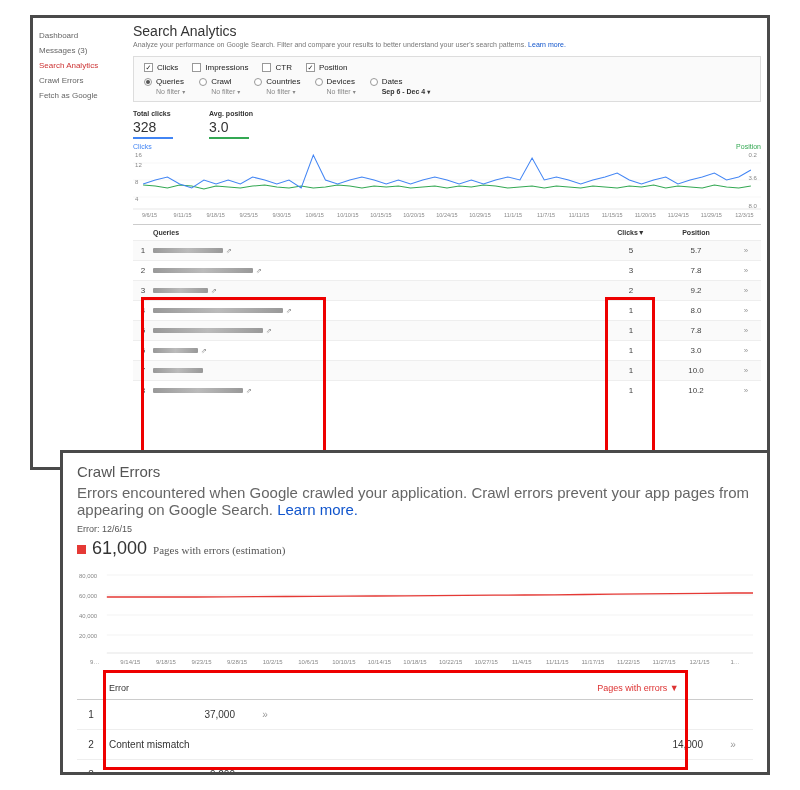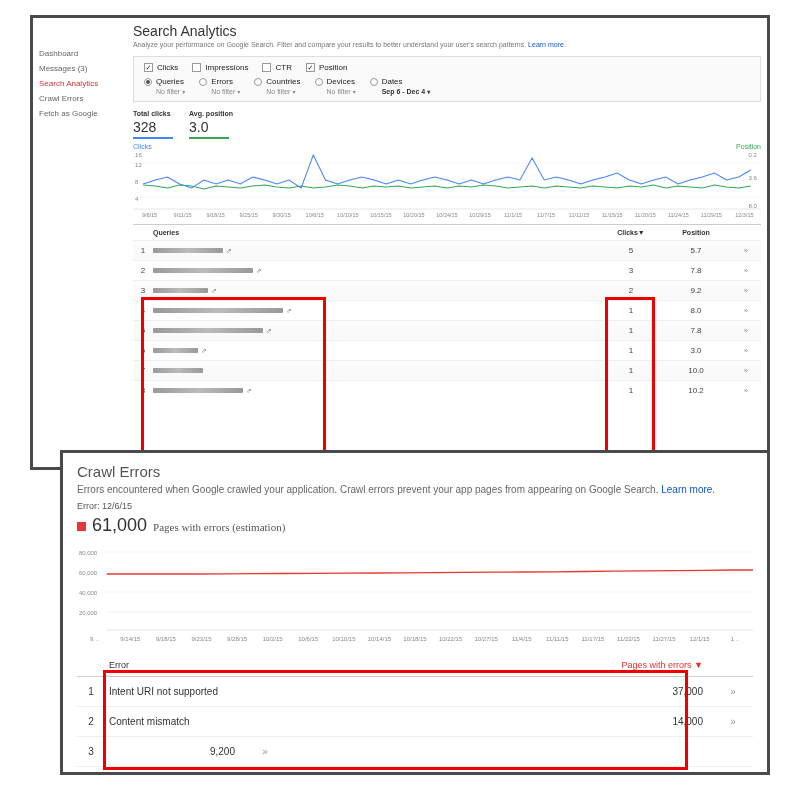--- a/index.html
+++ b/index.html
@@ -2,41 +2,41 @@
 <html><head>
 <meta charset="utf-8">
 <style>
   * { box-sizing: border-box; margin: 0; padding: 0; }
   body { font-family: Arial, Helvetica, sans-serif; background: #fff; width: 800px; height: 790px; position: relative; color: #222; }
   
   .panel1 { position: absolute; left: 30px; top: 15px; width: 740px; height: 455px; border: 3px solid #4a4a4a; background: #fff; overflow: hidden; }
   .panel2 { position: absolute; left: 60px; top: 450px; width: 710px; height: 325px; border: 3px solid #4a4a4a; background: #fff; overflow: hidden; }
 
   
-  .sidebar { position: absolute; left: 0; top: 18px; width: 95px; padding: 10px 0 0 6px; font-size: 8px; }
+  .sidebar { position: absolute; left: 0; top: 0; width: 95px; padding: 10px 0 0 6px; font-size: 8px; }
   .sidebar-item { color: #666; padding: 3px 0; cursor: pointer; }
   .sidebar-item.active { color: #c33; }
   
   .main-area { position: absolute; left: 100px; top: 5px; right: 6px; }
   .page-title { font-size: 14px; color: #333; font-weight: normal; margin-bottom: 2px; }
   .page-subtitle { font-size: 7px; color: #777; margin-bottom: 8px; }
   .page-subtitle a { color: #15c; text-decoration: none; }
   
   .filter-box { border: 1px solid #ddd; padding: 6px 10px; background: #fafafa; margin-bottom: 8px; font-size: 8px; }
   .filter-row { display: flex; gap: 14px; align-items: center; margin-bottom: 5px; }
   .filter-row:last-child { margin-bottom: 0; }
   .chk { display: inline-flex; align-items: center; gap: 4px; }
   .chk-box { width: 9px; height: 9px; border: 1px solid #999; display: inline-flex; align-items: center; justify-content: center; font-size: 7px; line-height: 1; background: #fff; }
   .radio-circ { width: 8px; height: 8px; border-radius: 50%; border: 1px solid #999; display: inline-flex; align-items: center; justify-content: center; background: #fff; }
   .radio-circ.sel::after { content: ''; width: 4px; height: 4px; border-radius: 50%; background: #555; }
   .dim-col { display: flex; flex-direction: column; align-items: flex-start; gap: 2px; }
   .dim-sub { font-size: 7px; color: #888; padding-left: 12px; display: flex; align-items: center; gap: 2px; }
   .caret { font-size: 6px; }
 
-  .metrics { display: flex; gap: 16px; margin-bottom: 4px; }
+  .metrics { display: flex; gap: 36px; margin-bottom: 4px; }
   .metric { }
   .metric-label { font-size: 7px; font-weight: bold; color: #333; }
   .metric-value { font-size: 14px; color: #333; padding: 2px 0; }
   .metric-bar { height: 2px; width: 40px; }
   .bar-blue { background: #4285f4; }
   .bar-green { background: #34a853; }
 
   .chart-hdr { display: flex; justify-content: space-between; font-size: 7px; margin-top: 4px; }
   .hdr-clicks { color: #4285f4; }
   .hdr-pos { color: #34a853; }
@@ -56,36 +56,36 @@
   .redacted { display: inline-block; height: 5px; background: linear-gradient(90deg, #999 0%, #bbb 50%, #999 100%); border-radius: 1px; }
   .ext-icon { font-size: 7px; color: #888; margin-left: 3px; }
   .dbl-arrow { font-size: 8px; color: #999; }
 
   
   .red-box { position: absolute; border: 3px solid #e00; pointer-events: none; }
 
   
   .p2-inner { padding: 10px 14px 8px 14px; }
   .p2-title { font-size: 15px; color: #555; font-weight: normal; margin-bottom: 4px; }
-  .p2-sub { font-size: 10px; color: #666; margin-bottom: 6px; }
+  .p2-sub { font-size: 15px; color: #666; margin-bottom: 6px; }
   .p2-sub a { color: #15c; text-decoration: none; }
   .p2-status { font-size: 9px; color: #555; margin-bottom: 4px; }
   .p2-count-row { display: flex; align-items: baseline; gap: 6px; margin-bottom: 6px; }
   .sq-red { width: 9px; height: 9px; background: #e53935; display: inline-block; }
   .p2-big { font-size: 18px; color: #333; }
   .p2-est { font-size: 11px; color: #555; font-family: Liberation Serif, serif; }
   
   .p2-chart { position: relative; height: 90px; margin-bottom: 4px; }
   .p2-chart svg { width: 100%; height: 100%; }
   .p2-xaxis { display: flex; font-size: 6px; color: #888; }
   .p2-xaxis span { flex: 1; text-align: center; }
 
   .p2-table-hdr { display: flex; font-size: 9px; color: #333; padding: 6px 0; border-bottom: 1px solid #ccc; margin-top: 12px; }
   .p2-table-hdr .err-label { color: #333; }
-  .p2-table-hdr .pages-label { color: #d33; }
+  .p2-table-hdr .pages-label { color: #d33; text-align: center; }
   .p2-col-idx { width: 28px; text-align: center; }
   .p2-col-err { flex: 1; padding-left: 4px; }
   .p2-col-pages { width: 140px; text-align: right; padding-right: 10px; }
   .p2-col-arr { width: 40px; text-align: center; }
   .p2-row { display: flex; font-size: 10px; color: #333; padding: 9px 0; border-bottom: 1px solid #eee; align-items: center; }
   .p2-row .dbl-arrow { font-size: 10px; color: #999; }
 </style>
 </head>
 <body>
 
@@ -132,21 +132,21 @@
               <span>Queries</span>
             </label>
           <span class="dim-sub">
               <span>No filter</span>
               <span class="caret">▾</span>
             </span>
         </div>
         <div class="dim-col">
           <label class="chk">
               <span class="radio-circ"></span>
-              <span>Errors</span>
+              <span>Crawl</span>
             </label>
           <span class="dim-sub">
               <span>No filter</span>
               <span class="caret">▾</span>
             </span>
         </div>
         <div class="dim-col">
           <label class="chk">
               <span class="radio-circ"></span>
               <span>Countries</span>
@@ -367,21 +367,20 @@
     </div>
 
     <div class="p2-table-hdr">
       <div class="p2-col-idx"></div>
       <div class="p2-col-err err-label">Error</div>
       <div class="p2-col-pages pages-label">Pages with errors ▼</div>
       <div class="p2-col-arr"></div>
     </div>
     <div class="p2-row">
       <div class="p2-col-idx">1</div>
-      <div class="p2-col-err">Intent URI not supported</div>
       <div class="p2-col-pages">37,000</div>
       <div class="p2-col-arr"><span class="dbl-arrow">»</span></div>
     </div>
     <div class="p2-row">
       <div class="p2-col-idx">2</div>
       <div class="p2-col-err">Content mismatch</div>
       <div class="p2-col-pages">14,000</div>
       <div class="p2-col-arr"><span class="dbl-arrow">»</span></div>
     </div>
     <div class="p2-row">

